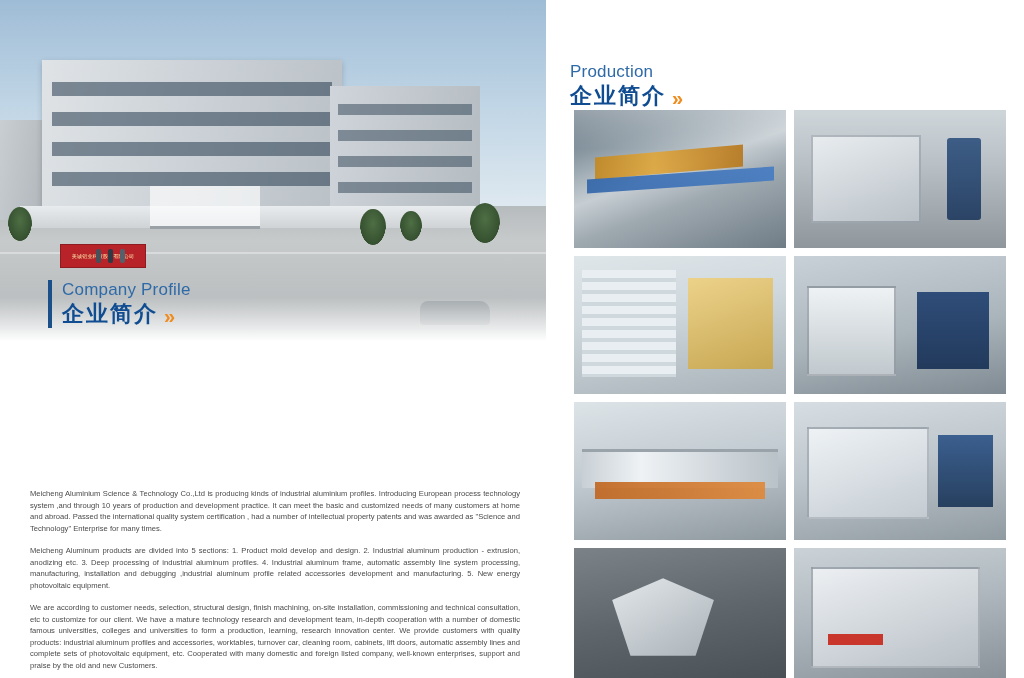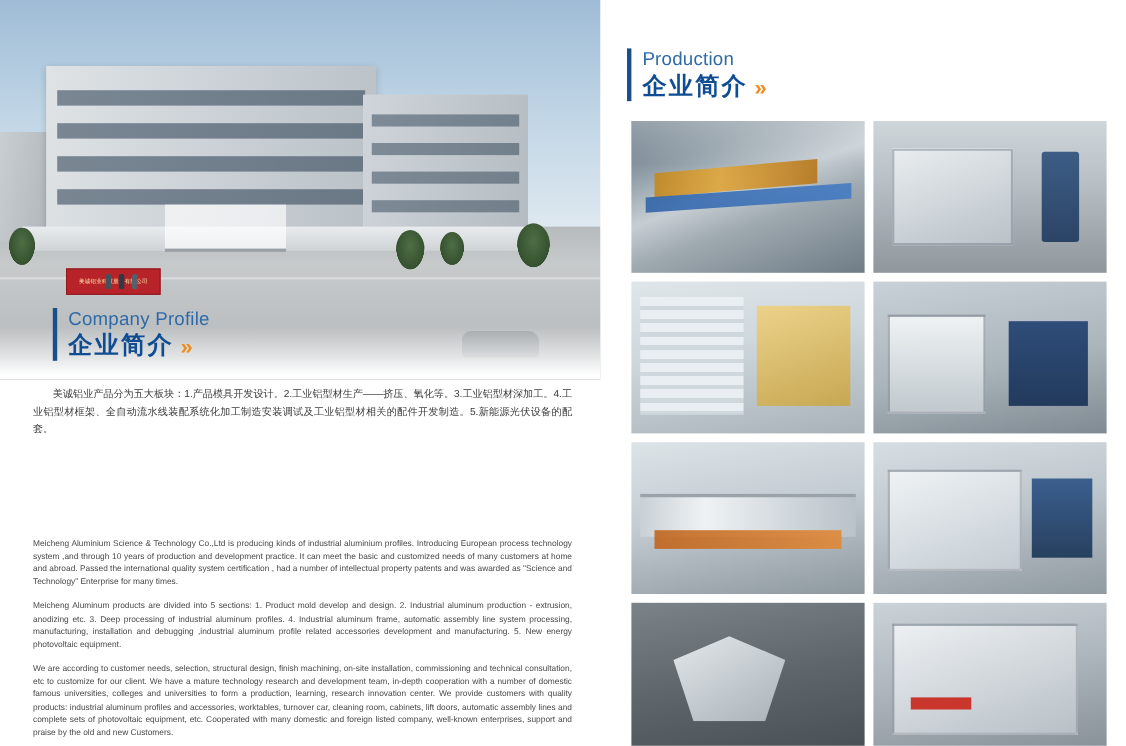--- a/index.html
+++ b/index.html
@@ -216,21 +216,21 @@
   }
   .en-body p { margin: 0 0 11px 0; }
 
   
   .right-panel {
     position: absolute;
     left: 546px; top: 0;
     width: 478px; height: 678px;
     background: #ffffff;
   }
-  #production-heading { left: 24px; top: 44px; }
+  #production-heading { left: 24px; top: 62px; flex-direction: column; }
 
   .grid {
     position: absolute;
     left: 28px;
     top: 110px;
     width: 424px;
     display: grid;
     grid-template-columns: 212px 212px;
     grid-auto-rows: 138px;
     gap: 8px;
@@ -412,21 +412,20 @@
       <div>
         <div class="en">Company Profile</div>
         <div class="cn-line">
           <div class="cn">企业简介</div>
           <div class="chev">»</div>
         </div>
       </div>
     </div>
 
     <div class="cn-body">
-      <p>美诚铝业产品分为五大板块：1.产品模具开发设计。2.工业铝型材生产——挤压、氧化等。3.工业铝型材深加工。4.工业铝型材框架、全自动流水线装配系统化加工制造安装调试及工业铝型材相关的配件开发制造。5.新能源光伏设备的配套。</p>
     </div>
 
     <div class="en-body">
       <p>Meicheng Aluminium Science &amp; Technology Co.,Ltd is producing kinds of industrial aluminium profiles. Introducing European process technology system ,and through 10 years of production and development practice. It can meet the basic and customized needs of many customers at home and abroad. Passed the international quality system certification , had a number of intellectual property patents and was awarded as "Science and Technology" Enterprise for many times.</p>
       <p>Meicheng Aluminum products are divided into 5 sections: 1. Product mold develop and design. 2. Industrial aluminum production - extrusion, anodizing etc. 3. Deep processing of industrial aluminum profiles. 4. Industrial aluminum frame, automatic assembly line system processing, manufacturing, installation and debugging ,industrial aluminum profile related accessories development and manufacturing. 5. New energy photovoltaic equipment.</p>
       <p>We are according to customer needs, selection, structural design, finish machining, on-site installation, commissioning and technical consultation, etc to customize for our client. We have a mature technology research and development team, in-depth cooperation with a number of domestic famous universities, colleges and universities to form a production, learning, research innovation center. We provide customers with quality products: industrial aluminum profiles and accessories, worktables, turnover car, cleaning room, cabinets, lift doors, automatic assembly lines and complete sets of photovoltaic equipment, etc. Cooperated with many domestic and foreign listed company, well-known enterprises, support and praise by the old and new Customers.</p>
     </div>
   </div>
 
   <div class="right-panel">

